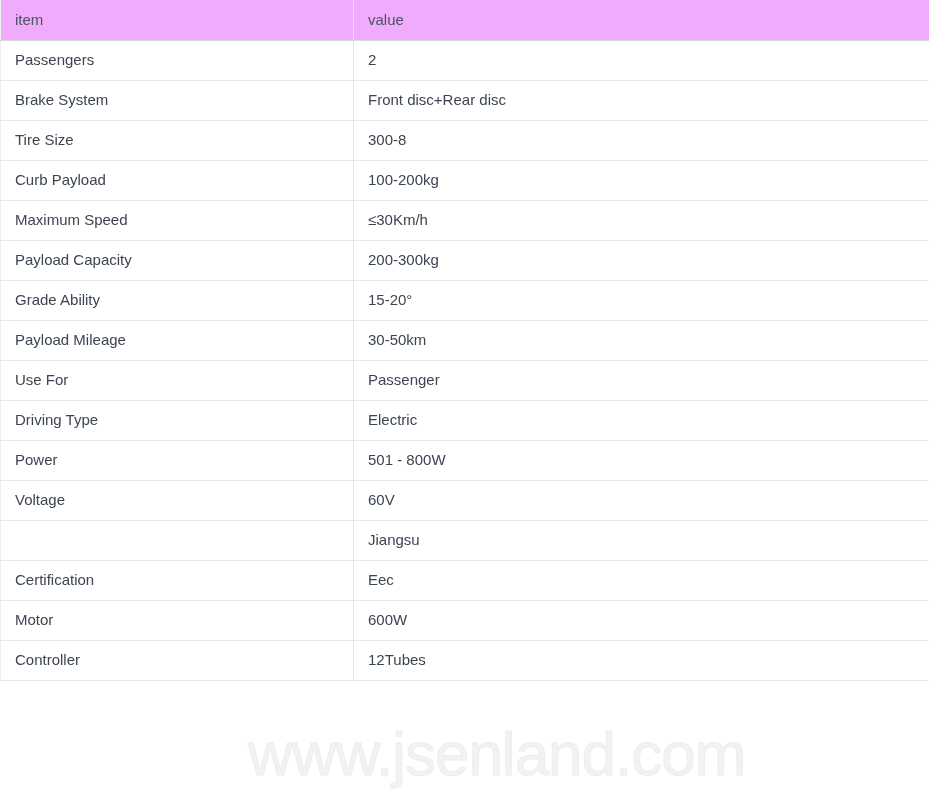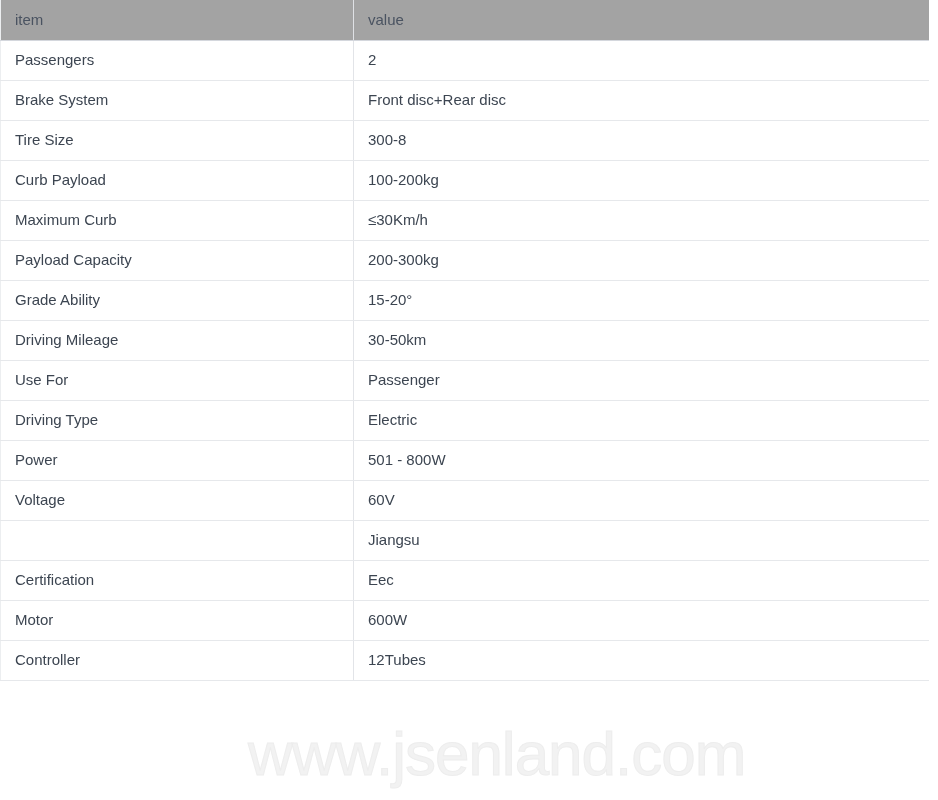--- a/index.html
+++ b/index.html
@@ -48,21 +48,21 @@
     white-space: nowrap;
     overflow: hidden;
   }
 
   table.spec-table th:last-child,
   table.spec-table td:last-child {
     border-right: 1px solid #d8dade;
   }
 
   table.spec-table thead th {
-    background: #a3a3a3;
+    background: #f0abfc;
     color: #4a5361;
     border-bottom: 1px solid #d4d7dd;
     border-right: 1px solid #dfe1e5;
   }
   table.spec-table thead th:last-child {
     border-right: 1px solid #d8dade;
   }
 
   table.spec-table tbody tr td:first-child {
     border-left: 1px solid #eceef0;
@@ -142,21 +142,21 @@
         <tr>
           <td>
             <span class="cell-text">Curb Payload</span>
           </td>
           <td>
             <span class="cell-text">100-200kg</span>
           </td>
         </tr>
         <tr>
           <td>
-            <span class="cell-text">Maximum Curb</span>
+            <span class="cell-text">Maximum Speed</span>
           </td>
           <td>
             <span class="cell-text">≤30Km/h</span>
           </td>
         </tr>
         <tr>
           <td>
             <span class="cell-text">Payload Capacity</span>
           </td>
           <td>
@@ -166,21 +166,21 @@
         <tr>
           <td>
             <span class="cell-text">Grade Ability</span>
           </td>
           <td>
             <span class="cell-text">15-20°</span>
           </td>
         </tr>
         <tr>
           <td>
-            <span class="cell-text">Driving Mileage</span>
+            <span class="cell-text">Payload Mileage</span>
           </td>
           <td>
             <span class="cell-text">30-50km</span>
           </td>
         </tr>
         <tr>
           <td>
             <span class="cell-text">Use For</span>
           </td>
           <td>

